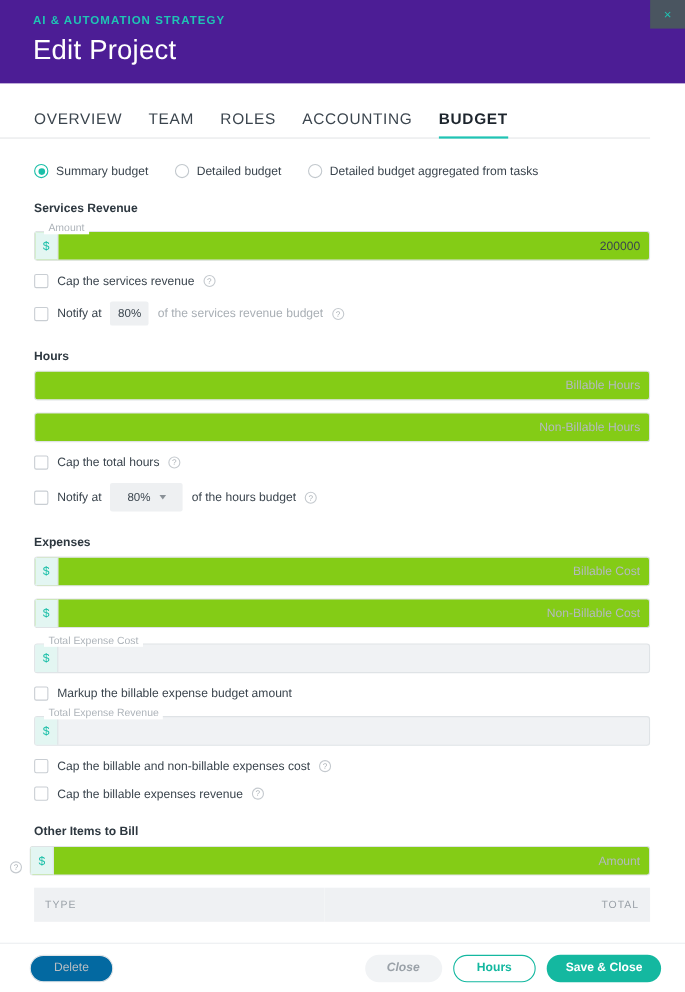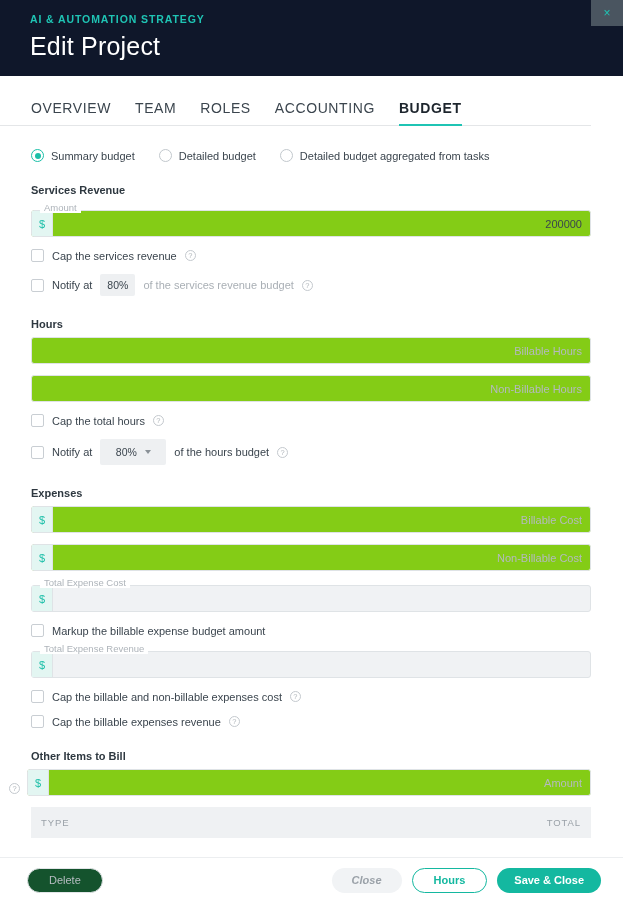--- a/index.html
+++ b/index.html
@@ -14,21 +14,21 @@
     position: relative;
     width: 623px; height: 902px;
     overflow: hidden;
     background: #ffffff;
   }
 
   
   .header {
     position: relative;
     height: 76px;
-    background: #0f172a;
+    background: #4c1d95;
     padding: 13px 0 0 30px;
   }
   .eyebrow {
     color: #1fc4b4;
     font-size: 10.5px;
     font-weight: bold;
     letter-spacing: 0.9px;
   }
   .page-title {
     color: #ffffff;
@@ -281,21 +281,21 @@
     border-radius: 14px;
     height: 25px;
     padding: 0 18px;
     border: none;
     cursor: pointer;
     display: inline-flex;
     align-items: center;
     justify-content: center;
   }
   .btn-delete {
-    background: #14532d;
+    background: #0369a1;
     border: 1px solid #e2e5e8;
     color: #b7bdc2;
     font-weight: normal;
     padding: 0 21px;
   }
   .btn-close {
     background: #f1f3f5;
     color: #9aa1a8;
     padding: 0 20px;
     font-style: italic;

